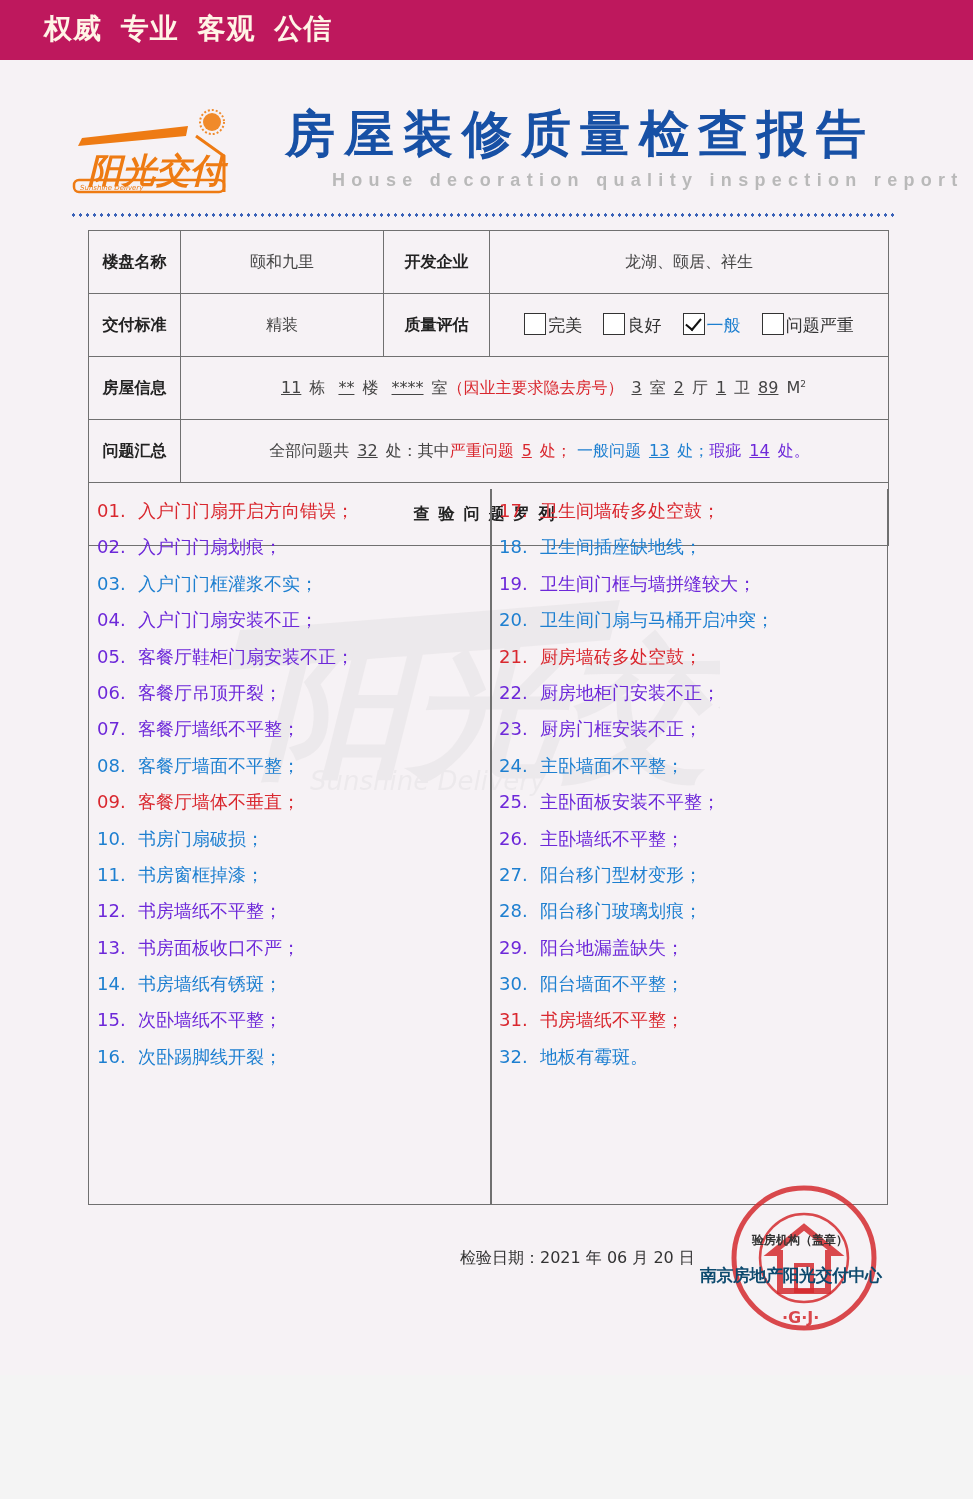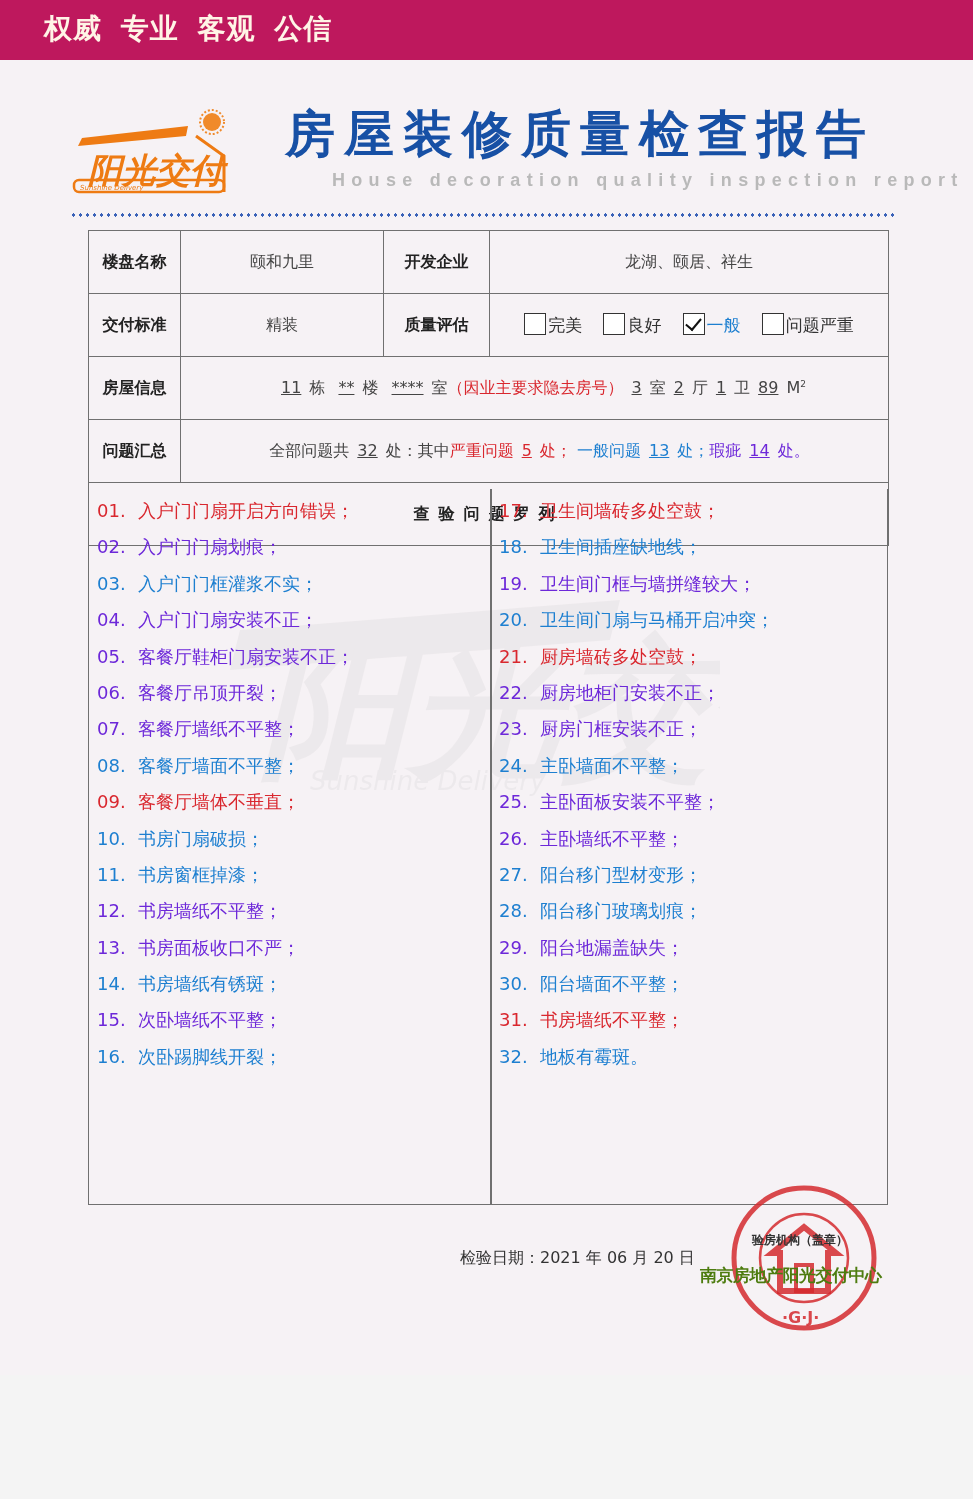--- a/index.html
+++ b/index.html
@@ -76,21 +76,21 @@
   .issue .num { display: inline-block; width: 41px; }
   .watermark {
     position: absolute; left: 200px; top: 590px; width: 520px; height: 210px;
     opacity: 0.08; pointer-events: none;
   }
   .date {
     position: absolute; left: 420px; top: 1248px; font-size: 16px; color: #333; white-space: nowrap; margin-left: 40px;
   }
   .stamp { position: absolute; left: 722px; top: 1183px; width: 165px; height: 150px; }
   .org {
-    position: absolute; left: 700px; top: 1264px; font-size: 17px; font-weight: bold; color: #4d7c0f;
+    position: absolute; left: 700px; top: 1264px; font-size: 17px; font-weight: bold; color: #0c4a6e;
     white-space: nowrap; letter-spacing: -0.5px;
   }
   .orglabel { position: absolute; left: 752px; top: 1232px; font-size: 12px; font-weight: bold; color: #333; white-space: nowrap; }
 </style>
 </head>
 <body>
 
 <div class="topbar">权威 专业 客观 公信</div>
 
 <div class="sheet"></div>

